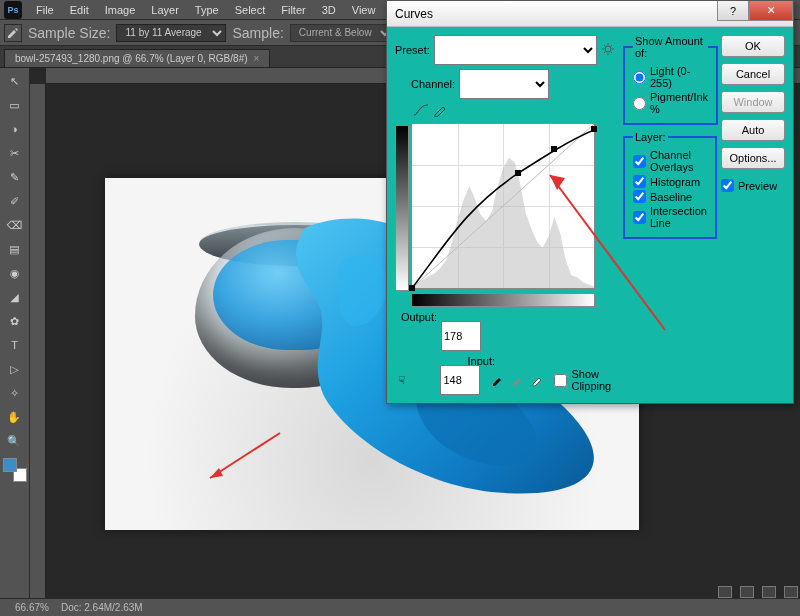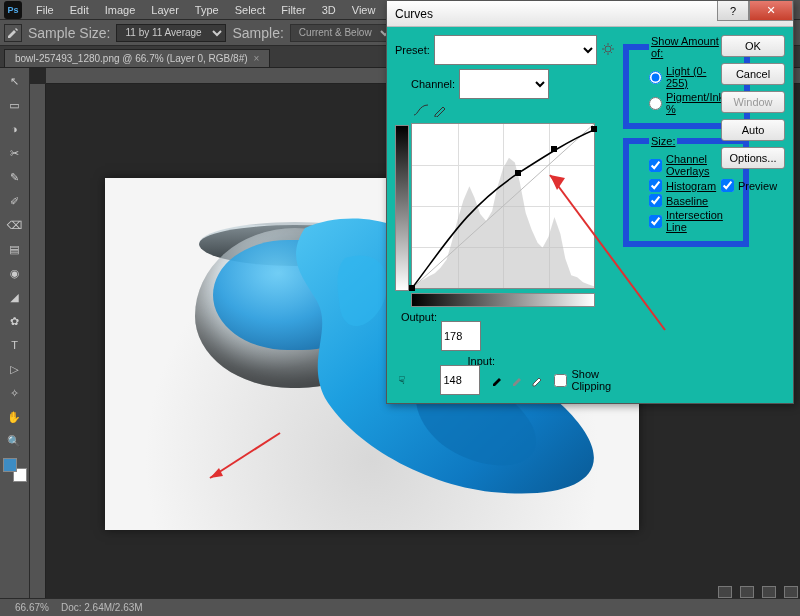--- a/index.html
+++ b/index.html
@@ -69,21 +69,21 @@
   .curve-line { position: absolute; inset: 0; }
   .handle { position: absolute; width: 6px; height: 6px; background: #000; transform: translate(-3px,-3px); }
   .hgrad { width: 184px; height: 14px; background: linear-gradient(90deg,#000,#fff); border: 1px solid #888; margin-left: 16px; margin-top: 2px; }
   .io-row { display: flex; align-items: center; gap: 4px; margin-top: 4px; }
   .io-lbl { width: 42px; font-size: 11px; text-align: right; }
   .io-in { width: 40px; }
   .tiny-icons { display: flex; gap: 6px; align-items: center; margin-left: 6px; }
   .tiny-icons .ti { width: 14px; height: 14px; }
   .btn { border: 1px solid #888; background: linear-gradient(#fafafa,#e4e4e4); height: 22px; width: 64px; font-size: 11px; border-radius: 3px; }
   .btn.disabled { color: #999; }
-  fieldset { border: 6px solid #1d4ed8; padding: 4px 20px 6px; margin-bottom: 6px; text-decoration: underline; }
+  fieldset { border: 2px solid #1d4ed8; padding: 4px 8px 6px; margin-bottom: 6px; }
   legend { font-size: 11px; padding: 0 2px; }
   .radio-row, .chk-row { display: flex; align-items: center; gap: 4px; font-size: 11px; margin: 2px 0; }
   .grid-icons { display: flex; gap: 4px; margin-top: 2px; }
   .grid-ic { width: 18px; height: 18px; border: 1px solid #888; background: #fff; position: relative; }
   .grid-ic.sm::before { content:''; position:absolute; inset:2px; background:
     linear-gradient(#888,#888) 50% 0/1px 100% no-repeat,
     linear-gradient(#888,#888) 0 50%/100% 1px no-repeat; }
   .grid-ic.lg::before { content:''; position:absolute; inset:1px; background:
     linear-gradient(#888,#888) 33% 0/1px 100% no-repeat,
     linear-gradient(#888,#888) 66% 0/1px 100% no-repeat,
@@ -299,21 +299,21 @@
         <label class="radio-row">
             <input type="radio" checked="" style="">
             <span>Light  (0-255)</span>
           </label>
         <label class="radio-row">
             <input type="radio" style="">
             <span>Pigment/Ink %</span>
           </label>
       </fieldset>
       <fieldset>
-        <legend>Size:</legend>
+        <legend>Layer:</legend>
         <label class="chk-row">
             <input type="checkbox" checked="" style="">
             <span>Channel Overlays</span>
           </label>
         <label class="chk-row">
             <input type="checkbox" checked="" style="">
             <span>Histogram</span>
           </label>
         <label class="chk-row">
             <input type="checkbox" checked="" style="">

